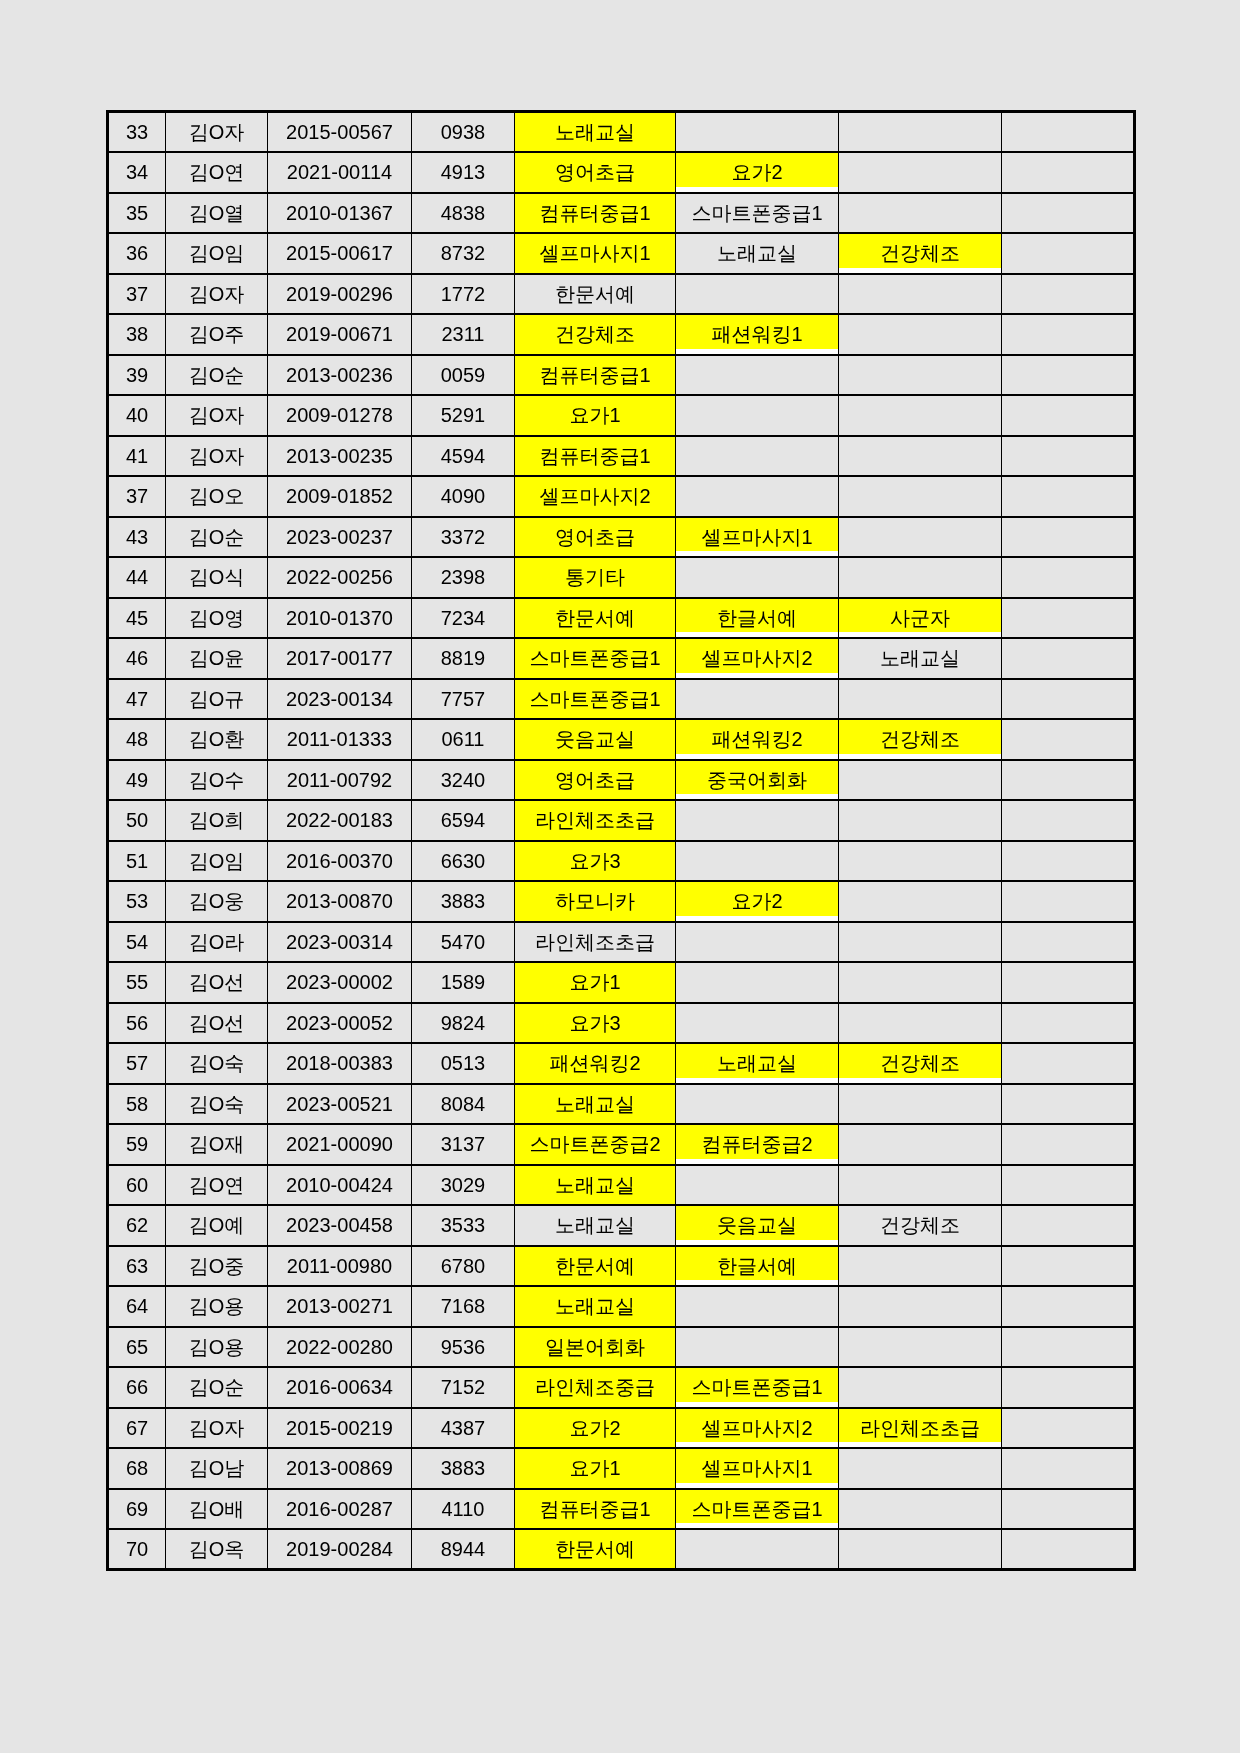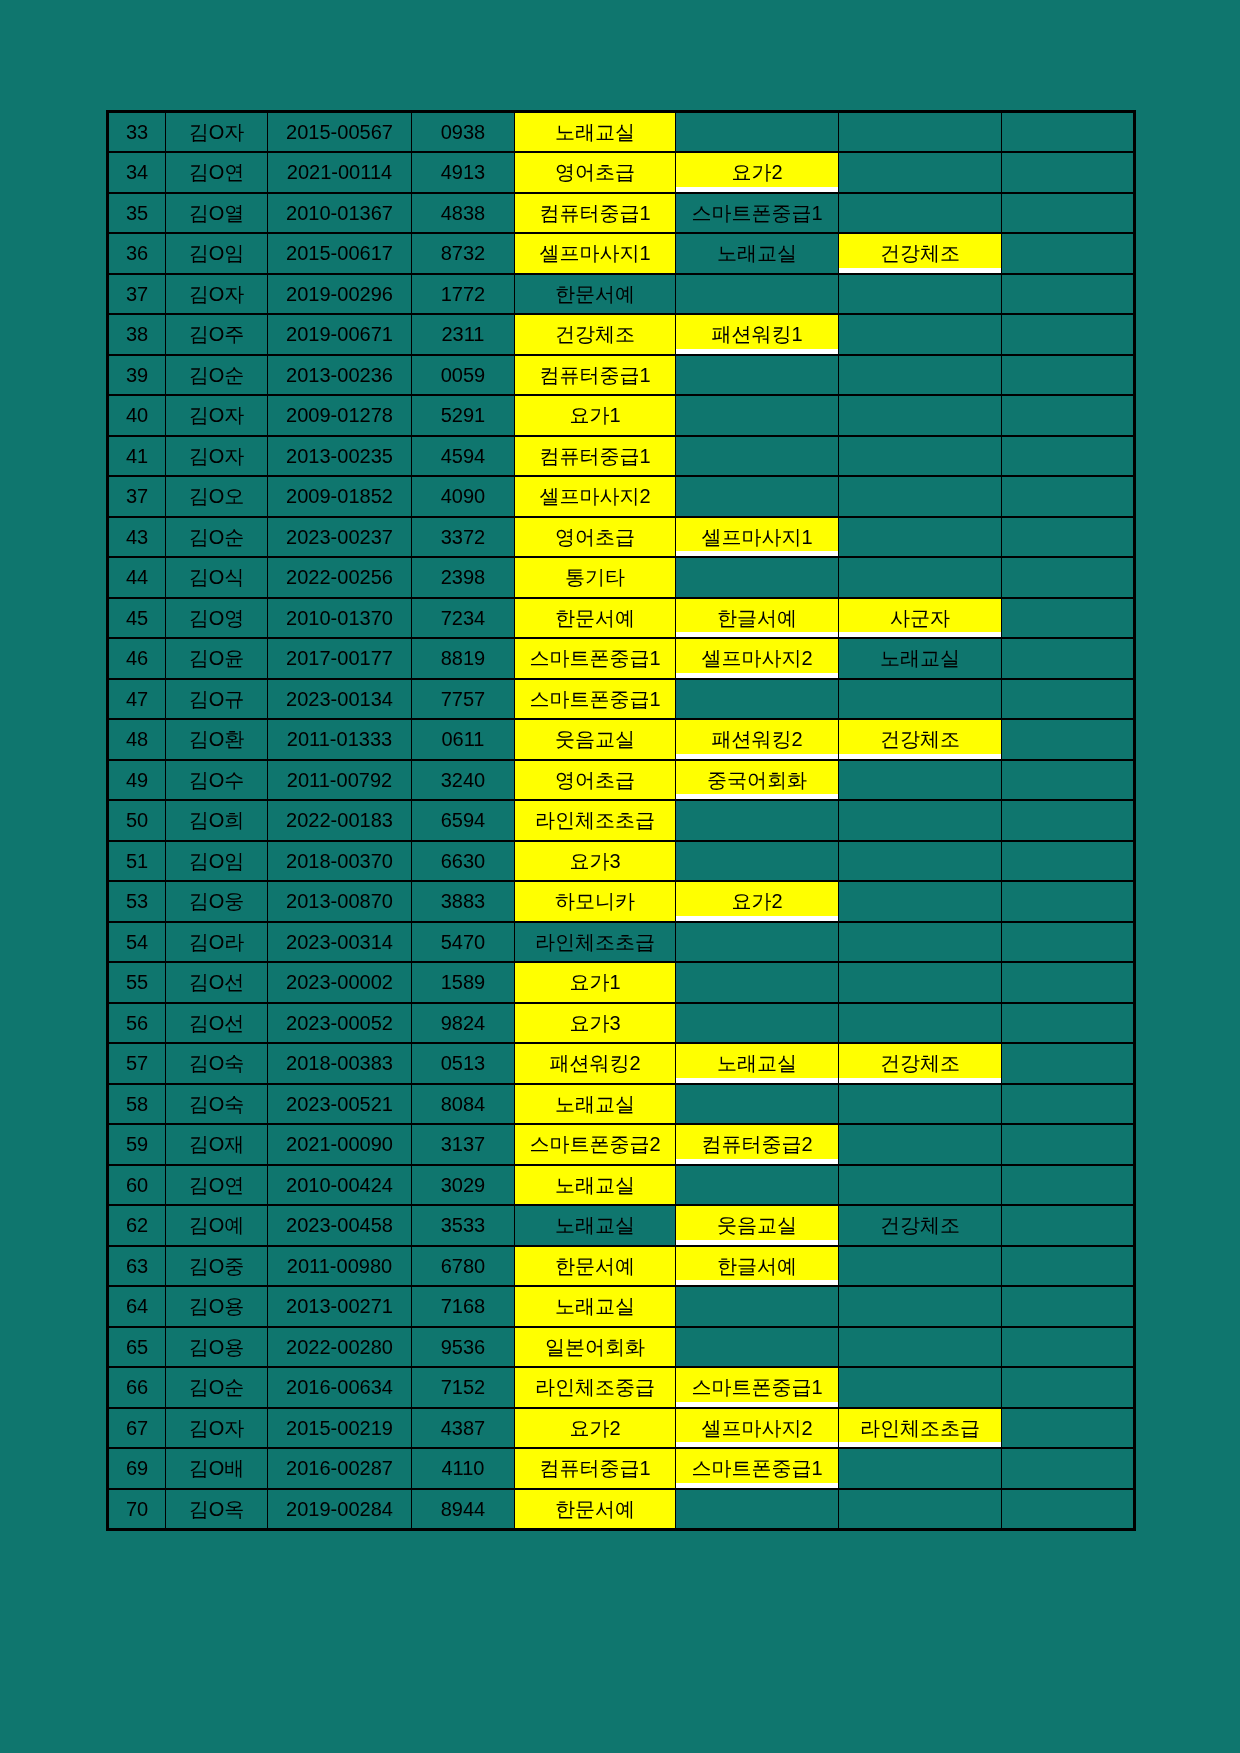--- a/index.html
+++ b/index.html
@@ -5,21 +5,21 @@
   html, body {
     margin: 0;
     padding: 0;
     background: #ffffff;
     font-family: "Liberation Sans", "DejaVu Sans", sans-serif;
   }
   .page {
     position: relative;
     width: 1240px;
     height: 1753px;
-    background: #0f766e;
+    background: #e5e5e5;
     overflow: hidden;
   }
   table.roster {
     position: absolute;
     left: 106px;
     top: 110px;
     border-collapse: collapse;
     table-layout: fixed;
     border: 3px solid #000000;
   }
@@ -247,21 +247,21 @@
           <td>2022-00183</td>
           <td>6594</td>
           <td class="hl-full">라인체조초급</td>
           <td></td>
           <td></td>
           <td></td>
         </tr>
         <tr>
           <td>51</td>
           <td>김O임</td>
-          <td>2018-00370</td>
+          <td>2016-00370</td>
           <td>6630</td>
           <td class="hl-full">요가3</td>
           <td></td>
           <td></td>
           <td></td>
         </tr>
         <tr>
           <td>53</td>
           <td>김O웅</td>
           <td>2013-00870</td>
@@ -395,20 +395,30 @@
           <td>67</td>
           <td>김O자</td>
           <td>2015-00219</td>
           <td>4387</td>
           <td class="hl-full">요가2</td>
           <td class="hl-partial">셀프마사지2</td>
           <td class="hl-partial">라인체조초급</td>
           <td></td>
         </tr>
         <tr>
+          <td>68</td>
+          <td>김O남</td>
+          <td>2013-00869</td>
+          <td>3883</td>
+          <td class="hl-full">요가1</td>
+          <td class="hl-partial">셀프마사지1</td>
+          <td></td>
+          <td></td>
+        </tr>
+        <tr>
           <td>69</td>
           <td>김O배</td>
           <td>2016-00287</td>
           <td>4110</td>
           <td class="hl-full">컴퓨터중급1</td>
           <td class="hl-partial">스마트폰중급1</td>
           <td></td>
           <td></td>
         </tr>
         <tr>

